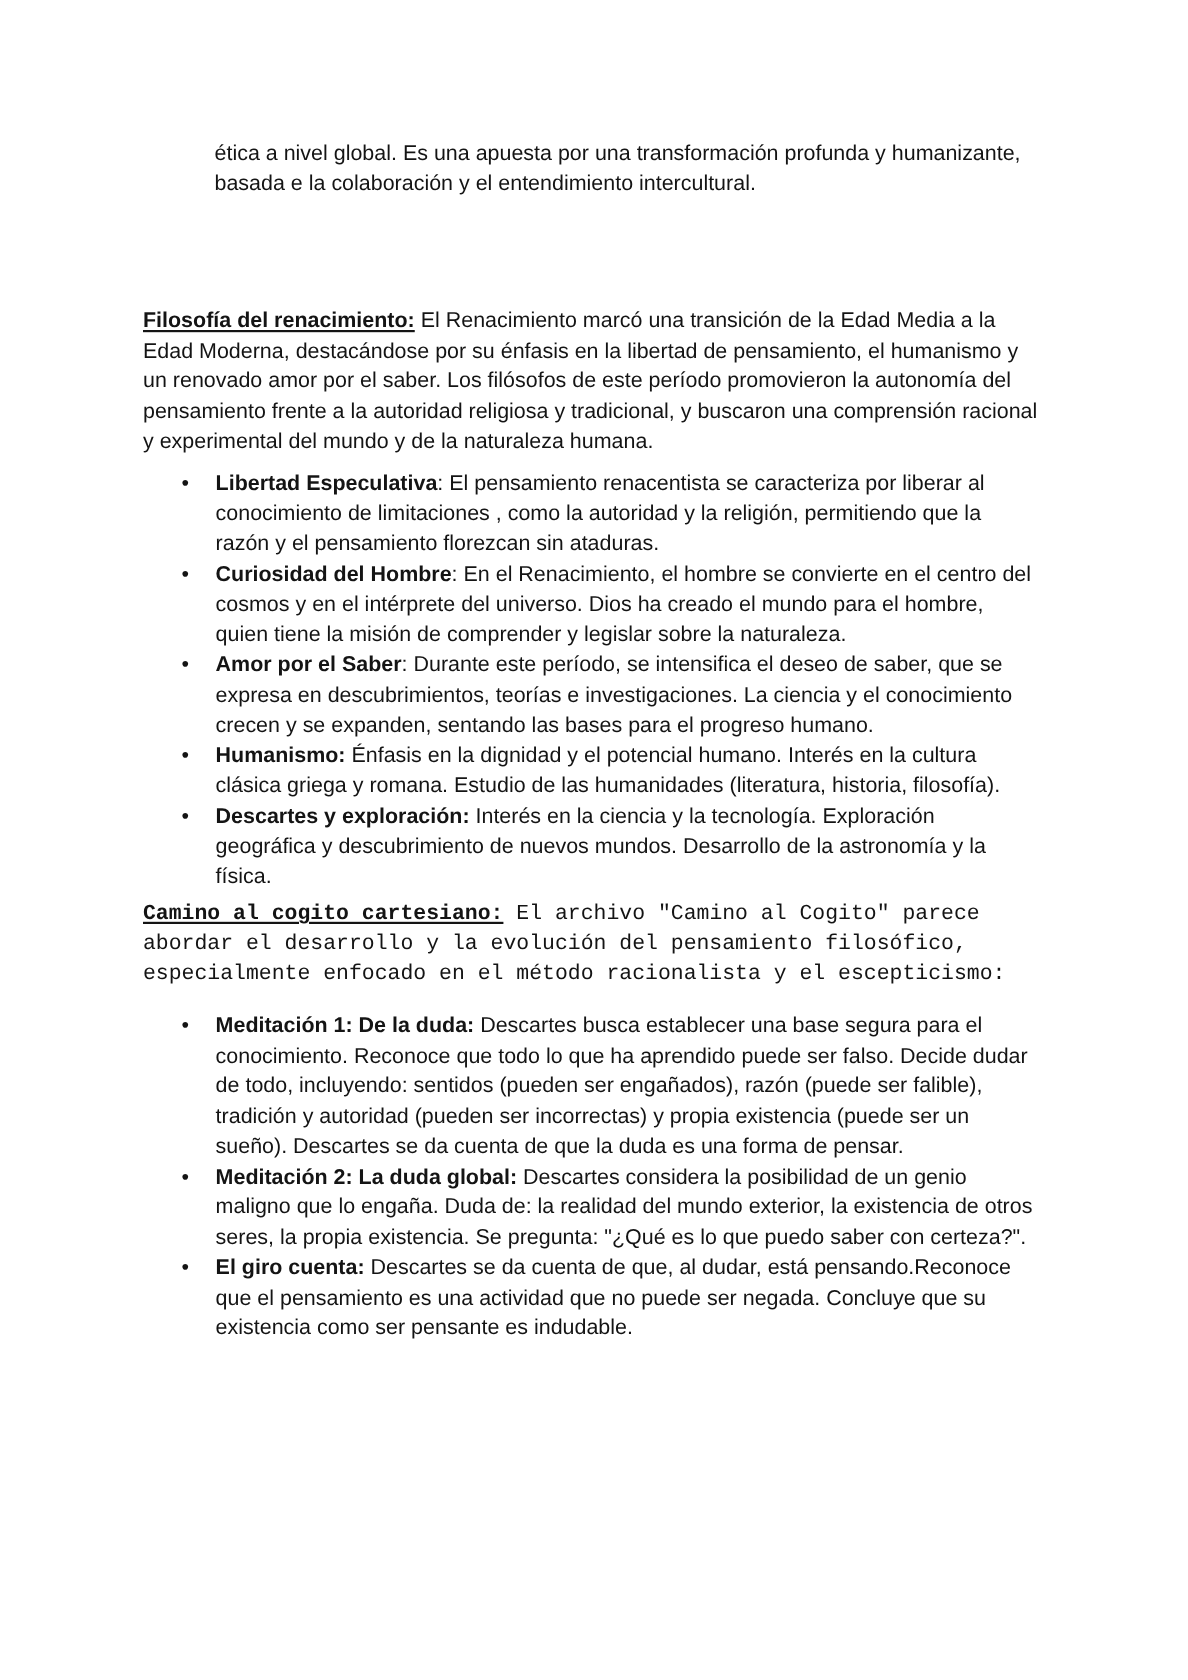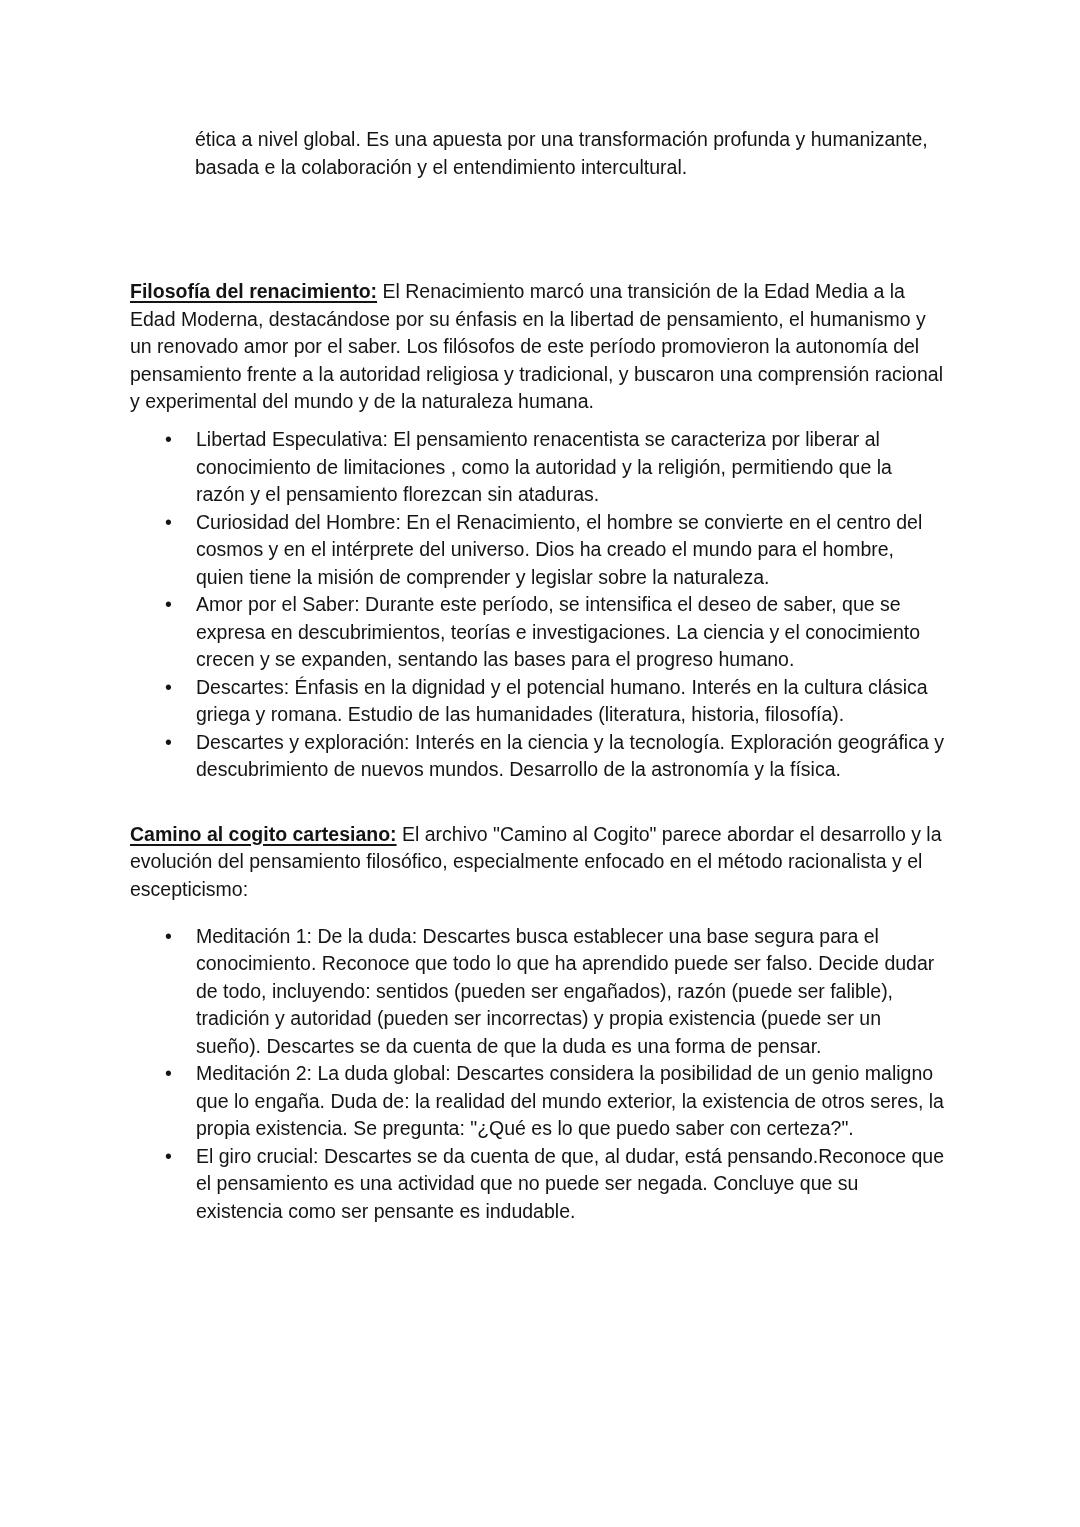--- a/index.html
+++ b/index.html
@@ -20,58 +20,58 @@
   .intro {
     margin-left: 65px;
     margin-bottom: 97px;
   }
   .heading {
     font-weight: bold;
     text-decoration: underline;
     text-decoration-thickness: 2px;
     text-underline-offset: 3px;
   }
-  .b { font-weight: normal; }
+  .b { font-weight: bold; }
   ul.bullets {
     list-style: none;
     margin: 10.5px 0 6px 0;
     padding: 0;
   }
   ul.bullets li {
     position: relative;
     padding-left: 66px;
   }
   ul.bullets li .dot {
     position: absolute;
     left: 35px;
     top: 0;
   }
   .conclusion { margin: 0; }
-  .section2 { margin-top: 37px; }
+  .section2 { margin-top: 6px; font-family: Liberation Mono, monospace; }
   ul.bullets2 { margin-top: 19.5px; }
 </style>
 </head>
 <body>
 
 <div class="page">
 
   <p class="intro">ética a nivel global. Es una apuesta por una transformación profunda y humanizante, basada e la colaboración y el entendimiento intercultural.</p>
 
   <p class="section1"><span class="heading">Filosofía del renacimiento:</span><span> El Renacimiento marcó una transición de la Edad Media a la Edad Moderna, destacándose por su énfasis en la libertad de pensamiento, el humanismo y un renovado amor por el saber. Los filósofos de este período promovieron la autonomía del pensamiento frente a la autoridad religiosa y tradicional, y buscaron una comprensión racional y experimental del mundo y de la naturaleza humana.</span></p>
 
   <ul class="bullets">
     <li><span class="dot">•</span><span class="b">Libertad Especulativa</span><span>: El pensamiento renacentista se caracteriza por liberar al conocimiento de limitaciones , como la autoridad y la religión, permitiendo que la razón y el pensamiento florezcan sin ataduras.</span></li>
     <li><span class="dot">•</span><span class="b">Curiosidad del Hombre</span><span>: En el Renacimiento, el hombre se convierte en el centro del cosmos y en el intérprete del universo. Dios ha creado el mundo para el hombre, quien tiene la misión de comprender y legislar sobre la naturaleza.</span></li>
     <li><span class="dot">•</span><span class="b">Amor por el Saber</span><span>: Durante este período, se intensifica el deseo de saber, que se expresa en descubrimientos, teorías e investigaciones. La ciencia y el conocimiento crecen y se expanden, sentando las bases para el progreso humano.</span></li>
-    <li><span class="dot">•</span><span class="b">Descartes:</span><span> Énfasis en la dignidad y el potencial humano. Interés en la cultura clásica griega y romana. Estudio de las humanidades (literatura, historia, filosofía).</span></li>
+    <li><span class="dot">•</span><span class="b">Humanismo:</span><span> Énfasis en la dignidad y el potencial humano. Interés en la cultura clásica griega y romana. Estudio de las humanidades (literatura, historia, filosofía).</span></li>
     <li><span class="dot">•</span><span class="b">Descartes y exploración:</span><span> Interés en la ciencia y la tecnología. Exploración geográfica y descubrimiento de nuevos mundos. Desarrollo de la astronomía y la física.</span></li>
   </ul>
 
 
   <p class="section2"><span class="heading">Camino al cogito cartesiano:</span><span> El archivo "Camino al Cogito" parece abordar el desarrollo y la evolución del pensamiento filosófico, especialmente enfocado en el método racionalista y el escepticismo:</span></p>
 
   <ul class="bullets bullets2">
     <li><span class="dot">•</span><span class="b">Meditación 1: De la duda:</span><span> Descartes busca establecer una base segura para el conocimiento. Reconoce que todo lo que ha aprendido puede ser falso. Decide dudar de todo, incluyendo: sentidos (pueden ser engañados), razón (puede ser falible), tradición y autoridad (pueden ser incorrectas) y propia existencia (puede ser un sueño). Descartes se da cuenta de que la duda es una forma de pensar.</span></li>
     <li><span class="dot">•</span><span class="b">Meditación 2: La duda global:</span><span> Descartes considera la posibilidad de un genio maligno que lo engaña. Duda de: la realidad del mundo exterior, la existencia de otros seres, la propia existencia. Se pregunta: "¿Qué es lo que puedo saber con certeza?".</span></li>
-    <li><span class="dot">•</span><span class="b">El giro crucial:</span><span> Descartes se da cuenta de que, al dudar, está pensando.Reconoce que el pensamiento es una actividad que no puede ser negada. Concluye que su existencia como ser pensante es indudable.</span></li>
+    <li><span class="dot">•</span><span class="b">El giro cuenta:</span><span> Descartes se da cuenta de que, al dudar, está pensando.Reconoce que el pensamiento es una actividad que no puede ser negada. Concluye que su existencia como ser pensante es indudable.</span></li>
   </ul>
 
 </div>
 
 </body></html>

